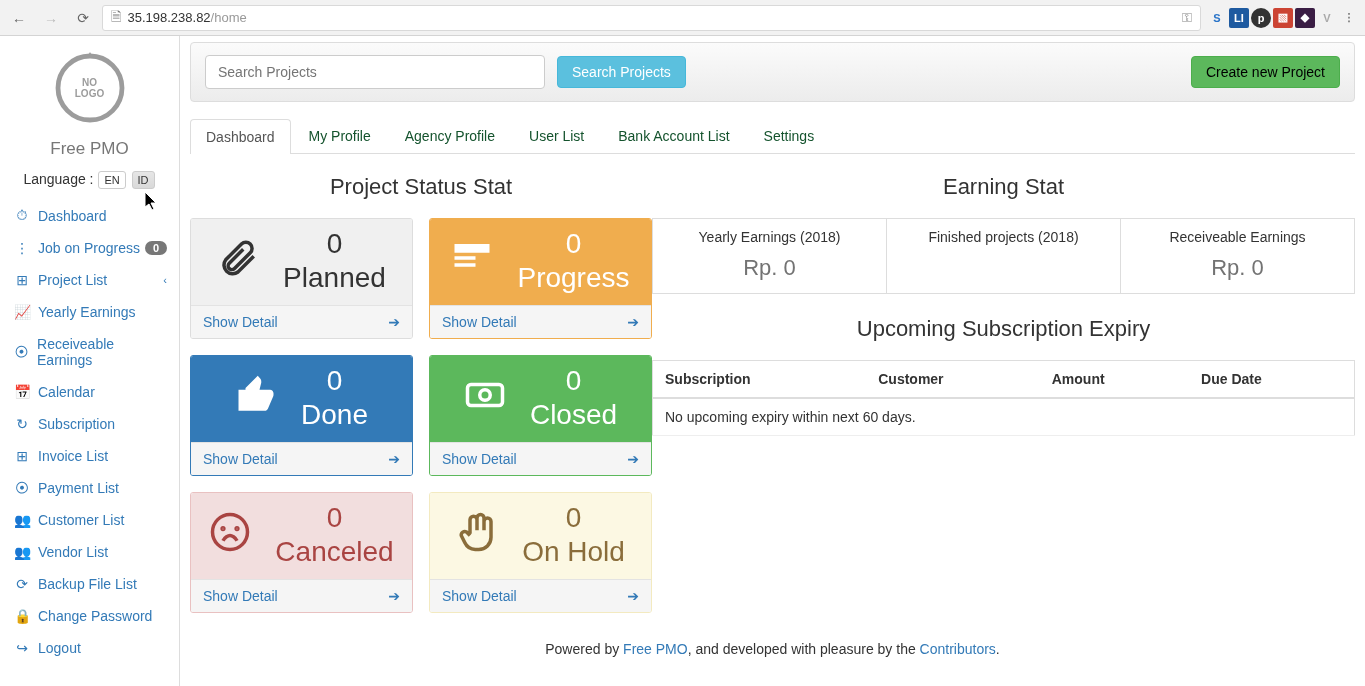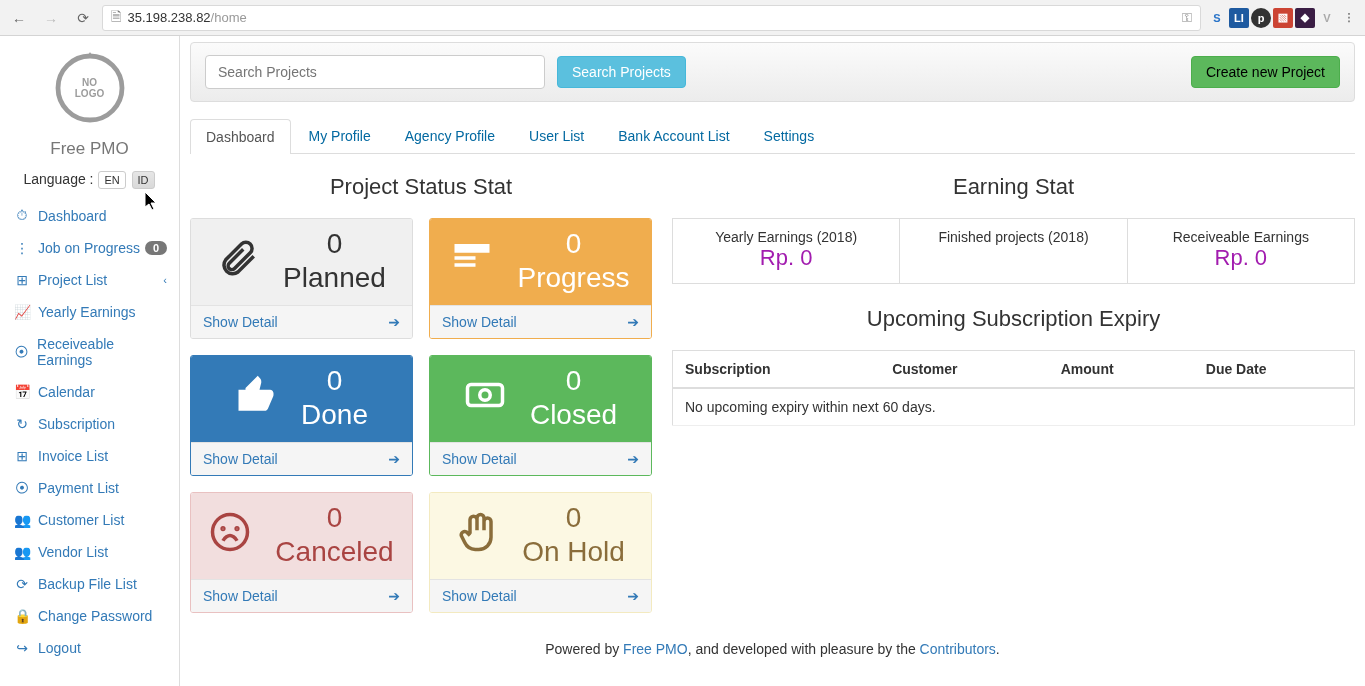--- a/index.html
+++ b/index.html
@@ -37,25 +37,25 @@
 
 
 .toolbar { margin:6px 10px 0; padding:12px 14px; background:#f5f5f5; background: linear-gradient(#fbfbfb,#ececec); border:1px solid #ddd; border-radius:4px; display:flex; align-items:center; gap:12px;}
 .toolbar input { width:340px; height:34px; padding:6px 12px; border:1px solid #ccc; border-radius:4px; font-size:14px; color:#555;}
 .btn { display:inline-block; padding:7px 14px; border-radius:4px; border:1px solid transparent; font-size:14px; cursor:pointer; }
 .btn-info { background:#5bc0de; border-color:#46b8da; color:#fff; }
 .btn-success { background:#5cb85c; border-color:#4cae4c; color:#000000; }
 
 
 .tabs { margin:16px 10px 0; border-bottom:1px solid #ddd; display:flex; }
-.tab { padding:9px 15px; border:1px solid transparent; border-bottom:none; color:#0369a1; border-radius:4px 4px 0 0; margin-right:2px; font-size:14px;}
+.tab { padding:9px 15px; border:1px solid transparent; border-bottom:none; color:#14532d; border-radius:4px 4px 0 0; margin-right:2px; font-size:14px;}
 .tab.active { color:#555; background:#fff; border-color:#ddd #ddd #fff; position:relative; top:1px; }
 
 
-.content { padding:14px 10px 20px; display:flex; gap:20px; }
+.content { padding:14px 10px 20px; display:flex; }
 .col-left { flex:0 0 462px; }
 .col-right { flex:1; }
 h3.sect { text-align:center; font-weight:400; font-size:22px; color:#333; margin:6px 0 18px; }
 
 .grid { display:grid; grid-template-columns:1fr 1fr; gap:16px; }
 .stat { border:1px solid; border-radius:3px; overflow:hidden; }
 .stat-body { height:86px; display:flex; align-items:center; justify-content:center; gap:18px; color:#fff; }
 .stat-body .big-ic { font-size:40px; width:48px; text-align:left; }
 .stat-body .vals { text-align:center; }
 .stat-body .num { font-size:28px; line-height:1; }
@@ -73,21 +73,21 @@
 .stat.success .stat-body { background:#5cb85c; }
 .stat.danger { border-color:#e9c1c1; }
 .stat.danger .stat-body { background:#f2dede; color:#a94442; }
 .stat.hold { border-color:#f3eac0; }
 .stat.hold .stat-body { background:#fcf8e3; color:#8a6d3b; }
 
 .earn-row { display:flex; border:1px solid #ddd; }
 .earn-cell { flex:1; padding:10px 8px 12px; text-align:center; border-right:1px solid #ddd; }
 .earn-cell:last-child { border-right:none; }
 .earn-cell .tt { font-size:14px; color:#333; }
-.earn-cell .vv { font-size:22px; color:#a21caf; }
+.earn-cell .vv { font-size:22px; color:#737373; margin-top:10px; }
 
 .tbl { width:100%; border-collapse:collapse; margin-top:14px; border:1px solid #ddd; }
 .tbl th, .tbl td { text-align:left; padding:10px 12px; border-bottom:1px solid #eee; font-size:14px;}
 .tbl th { font-weight:bold; border-bottom:2px solid #ddd; }
 
 .footer { text-align:center; color:#333; padding:8px 0 16px; font-size:14px; }
 .footer a { color:#337ab7; text-decoration:none; }
 
 .cursor { position:fixed; pointer-events:none; left:145px; top:192px; }
 </style>

